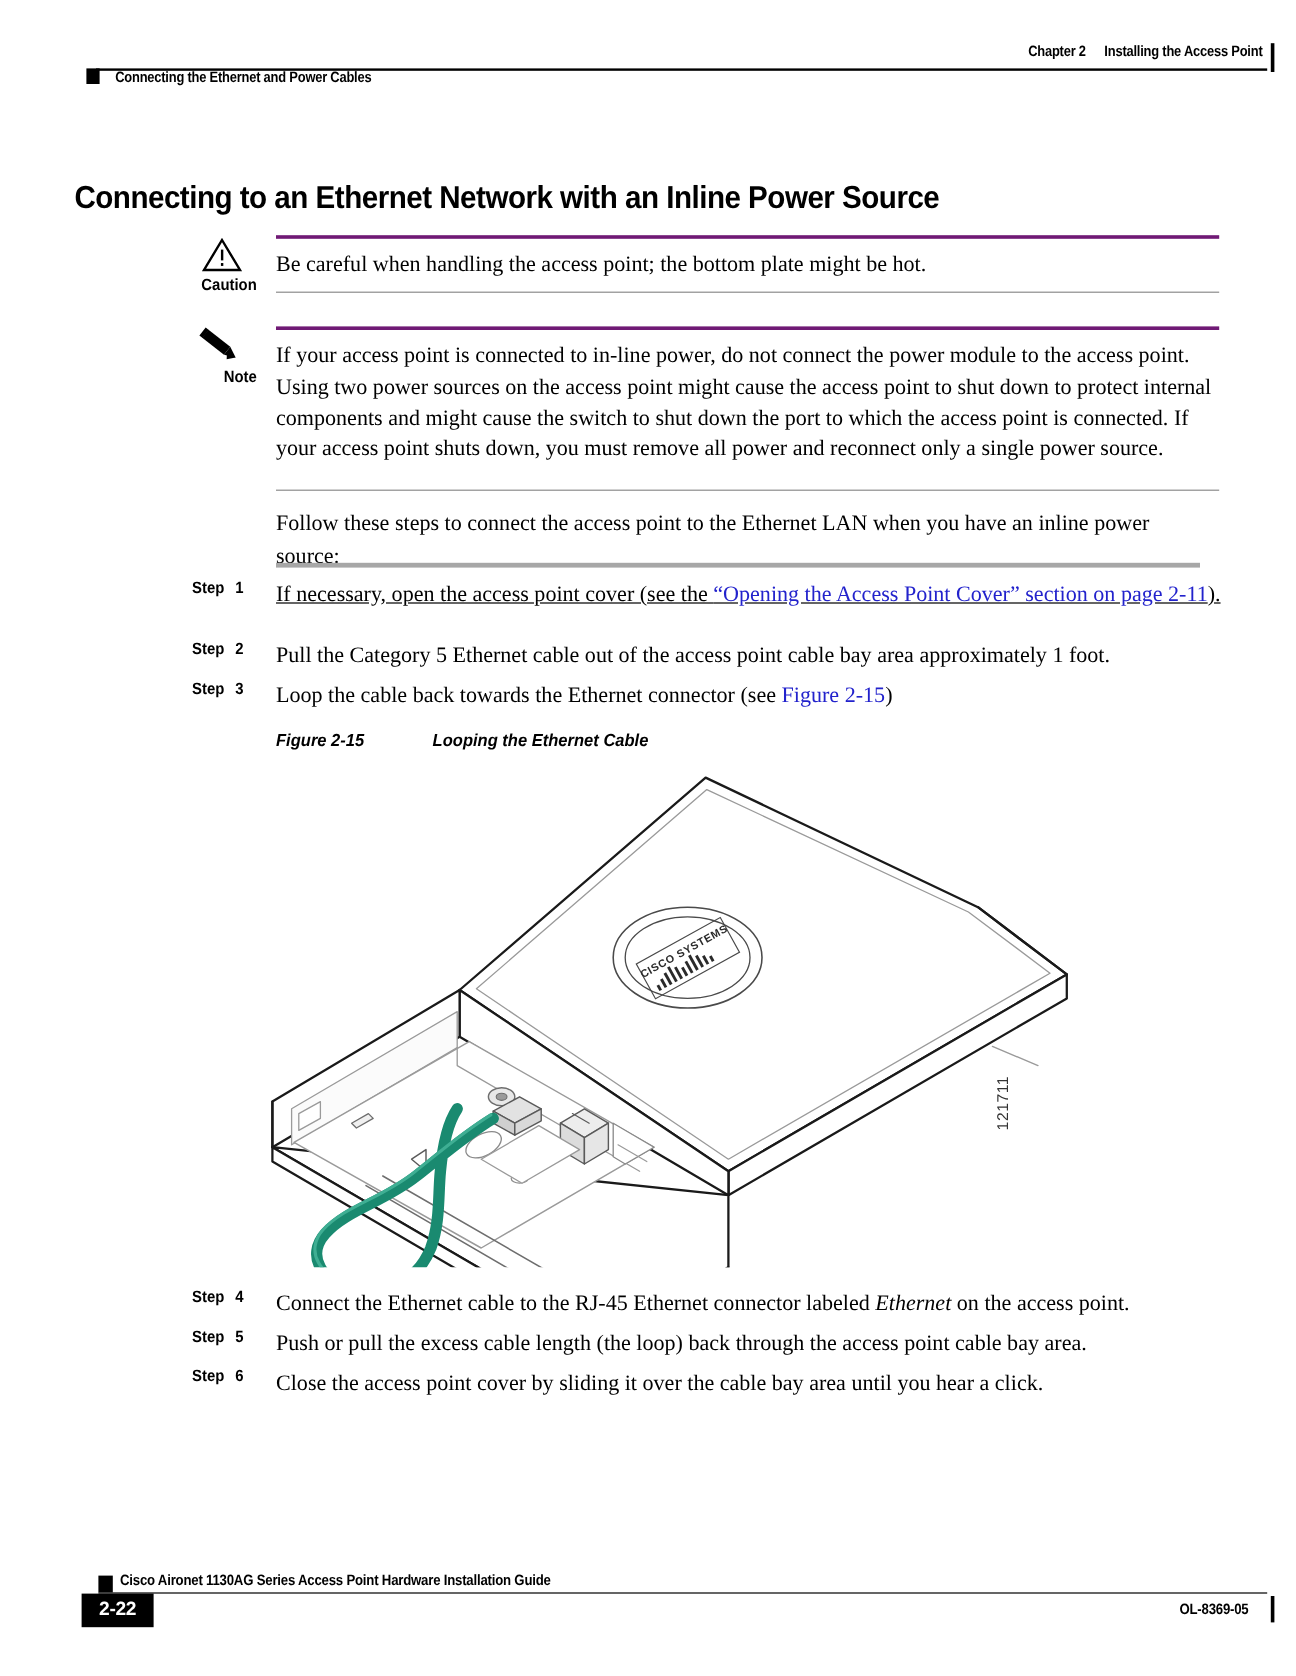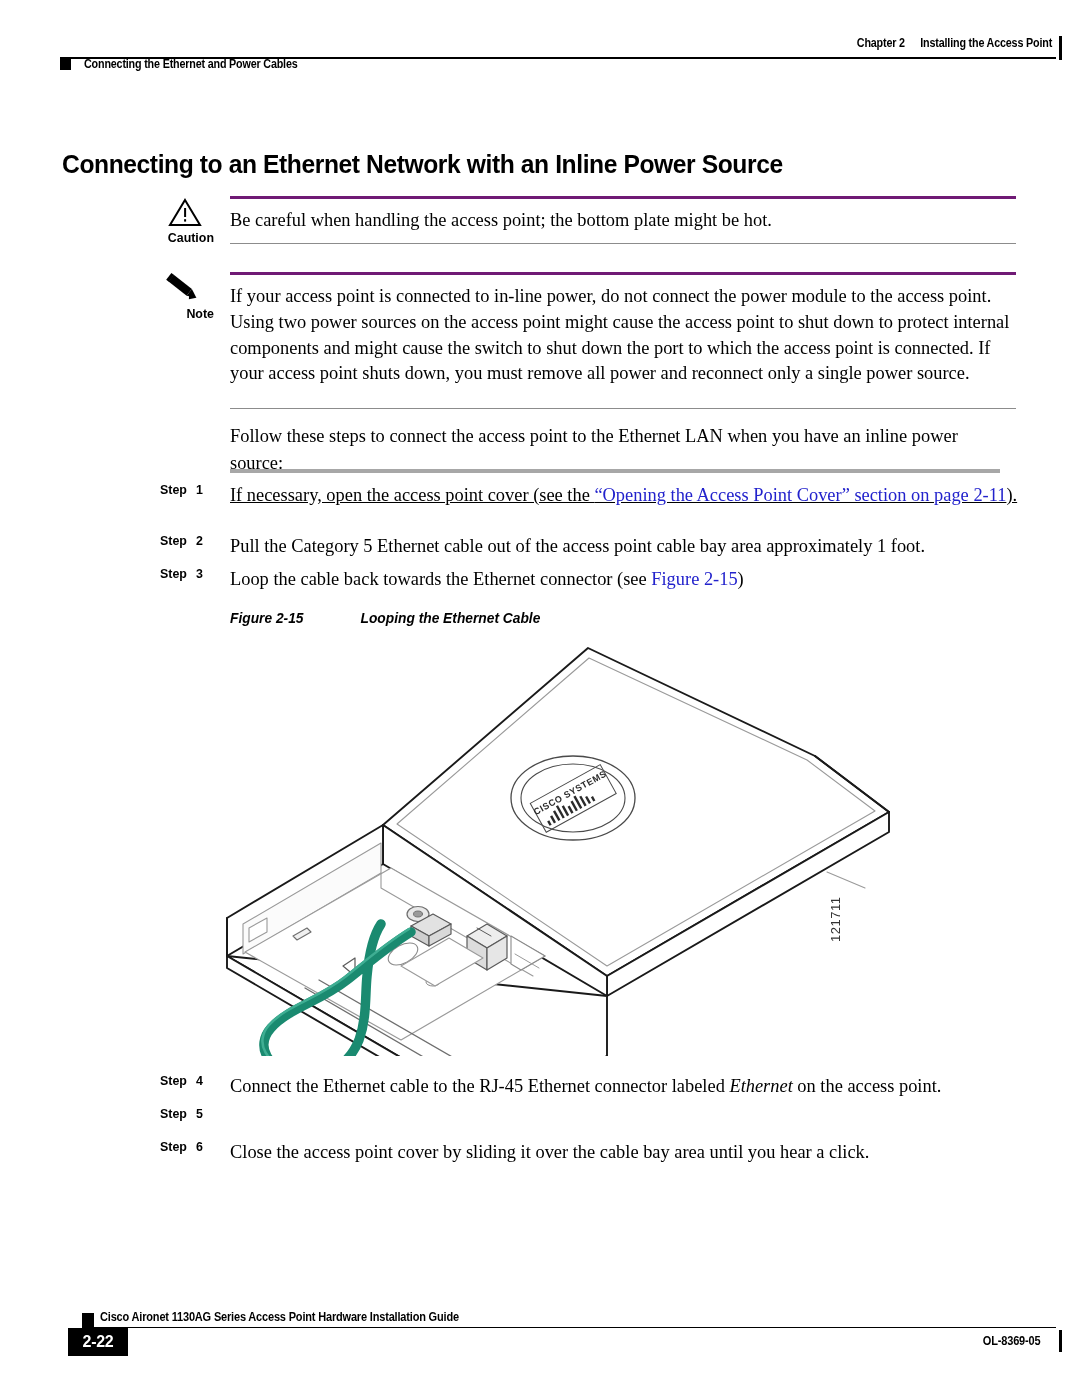--- a/index.html
+++ b/index.html
@@ -12,21 +12,21 @@
     height: 1397px;
     position: relative;
     font-family: "Liberation Serif", serif;
     color: #000000;
     overflow: hidden;
   }
 
   
   .page-header {
     position: absolute;
-    left: 0; top: 0; right: 0;
+    left: 12px; top: 0; right: 0;
     height: 92px;
   }
   .hdr-chapter-line {
     position: absolute;
     right: 28px;
     top: 36px;
     font-family: "Liberation Sans", sans-serif;
     font-weight: bold;
     font-size: 12.5px;
     letter-spacing: -0.2px;
@@ -456,20 +456,21 @@
   </div>
   <div class="step-text">
     <span>Connect the Ethernet cable to the RJ-45 Ethernet connector labeled </span><span class="ital">Ethernet</span><span> on the access point.</span>
   </div>
 </div>
 
 <div class="step-row" style="top:1106px;">
   <div class="step-label">
     <span>Step</span><span class="sn">5</span>
   </div>
+  <div class="step-text">Push or pull the excess cable length (the loop) back through the access point cable bay area.</div>
 </div>
 
 <div class="step-row" style="top:1139px;">
   <div class="step-label">
     <span>Step</span><span class="sn">6</span>
   </div>
   <div class="step-text">Close the access point cover by sliding it over the cable bay area until you hear a click.</div>
 </div>
 
 <div class="footer-sq"></div>

